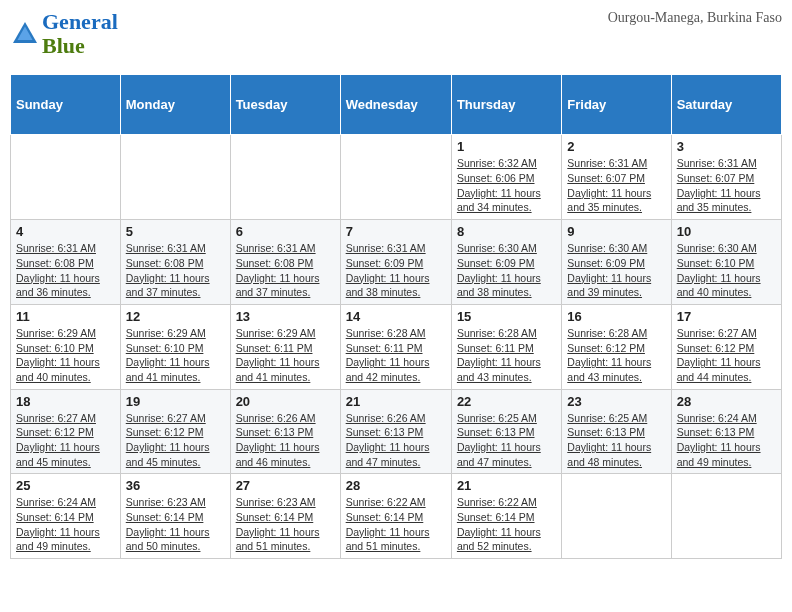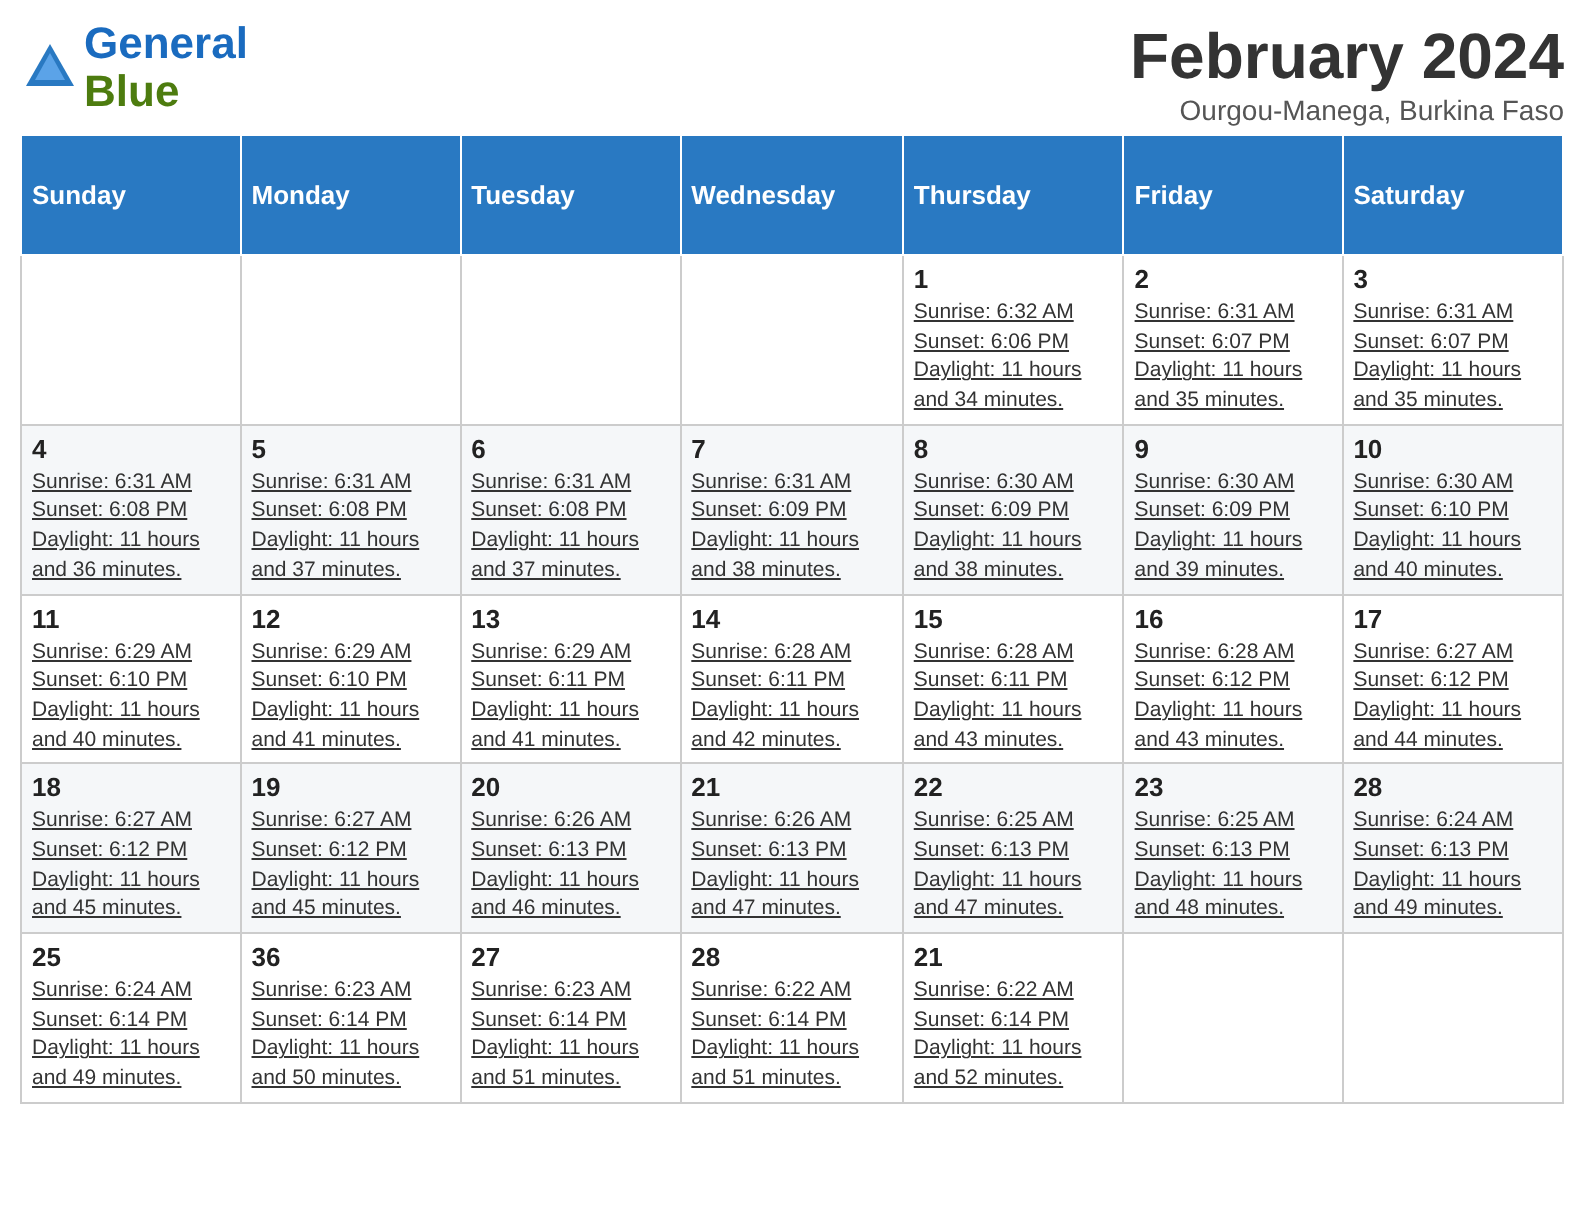--- a/index.html
+++ b/index.html
@@ -7,21 +7,22 @@
       font-family: Arial, sans-serif;
       background: #fff;
       width: 792px;
       min-height: 612px;
       padding: 10px;
     }
     .header {
       display: flex;
       justify-content: space-between;
       align-items: flex-start;
-      margin-bottom: 4px;
+      margin-bottom: 16px;
+      font-family: Liberation Serif, serif;
     }
     .logo {
       display: flex;
       align-items: center;
     }
     .logo-text {
       font-size: 22px;
       font-weight: bold;
       color: #333;
       line-height: 1.1;
@@ -95,21 +96,20 @@
     <svg class="logo-icon" viewBox="0 0 40 40">
       <polygon points="20,4 36,32 4,32" fill="#2979c2"></polygon>
       <polygon points="20,10 30,28 10,28" fill="#5ba3e8"></polygon>
     </svg>
     <div class="logo-text">
       <div><span>General</span></div>
       <div><span style="color:#4d7c0f">Blue</span></div>
     </div>
   </div>
   <div class="title-block">
-    <div class="month-title">February 2024</div>
     <div class="location">Ourgou-Manega, Burkina Faso</div>
   </div>
 </div>
 
 <table class="calendar">
   <thead>
     <tr>
     <th>Sunday</th>
         <th>Monday</th>
         <th>Tuesday</th>

